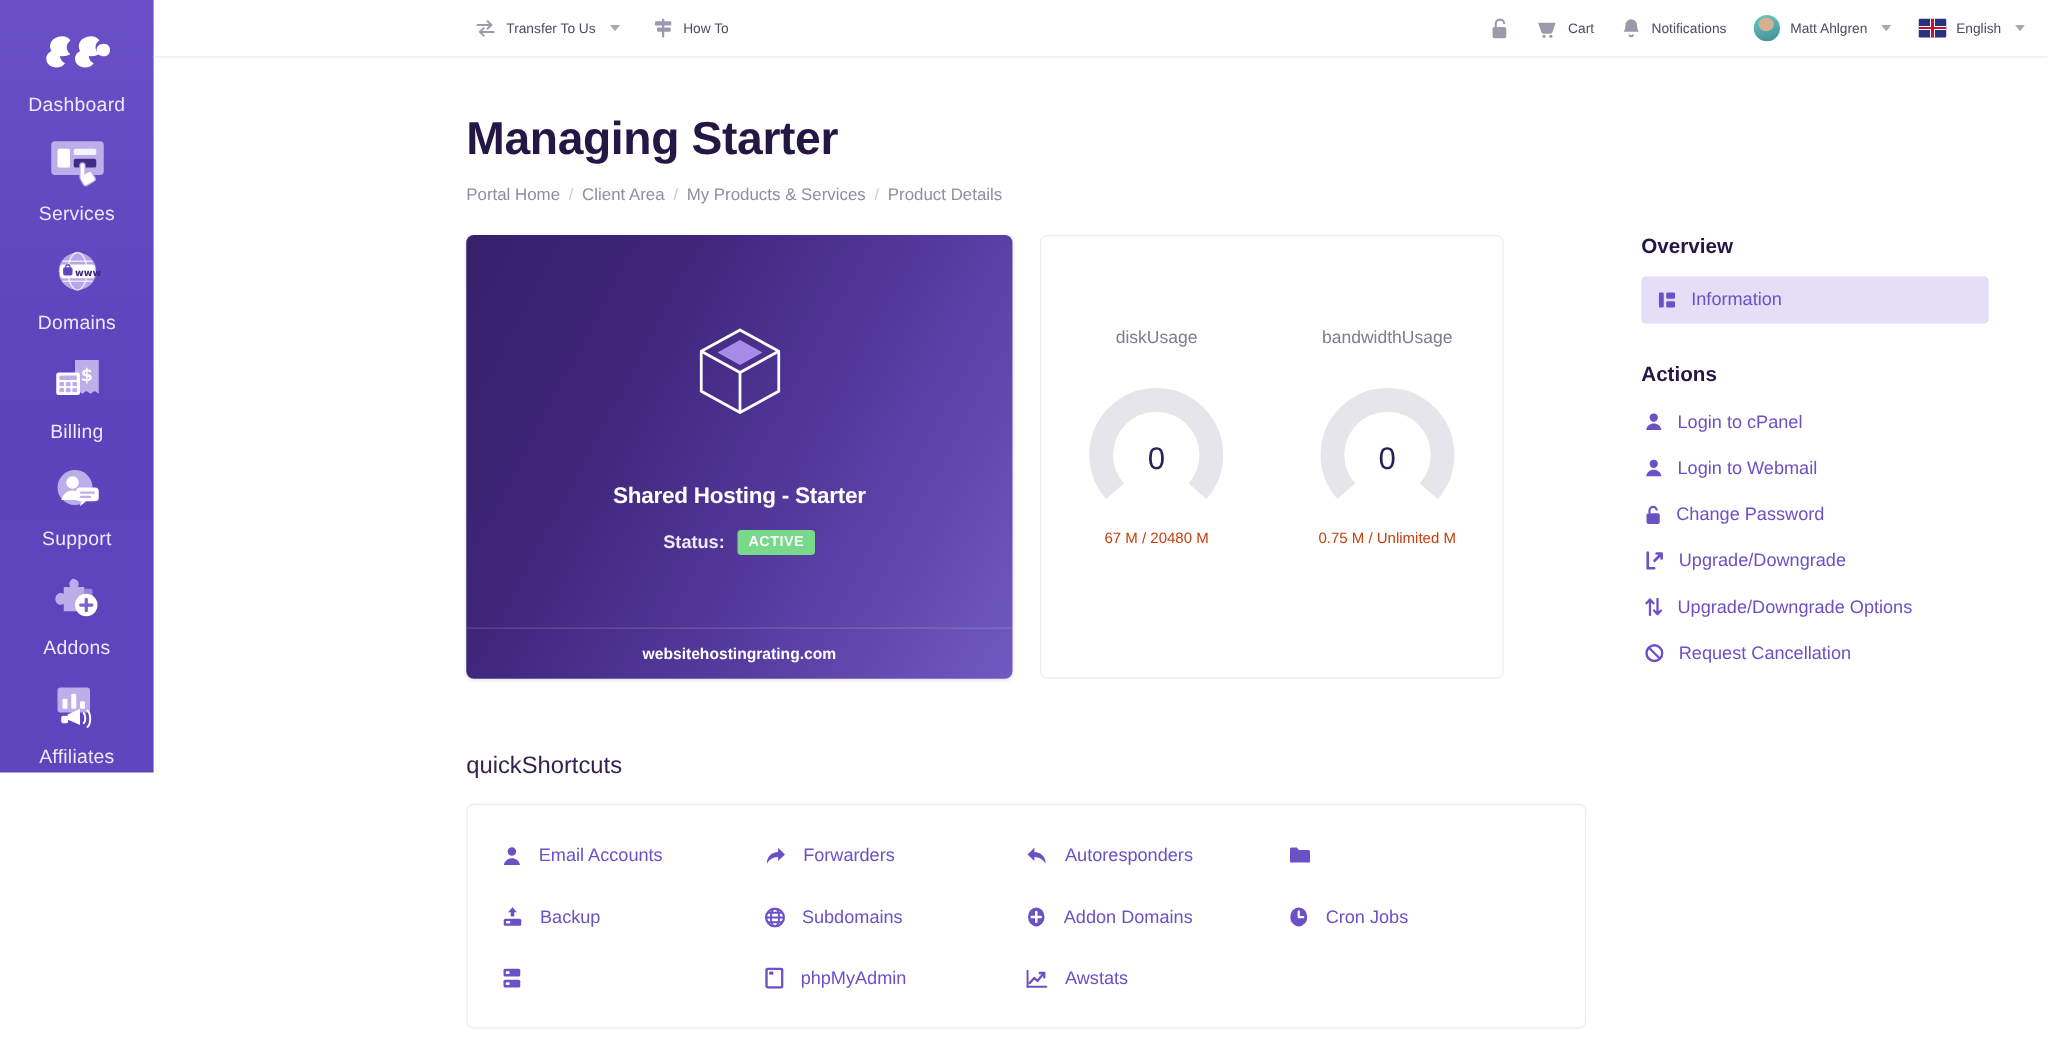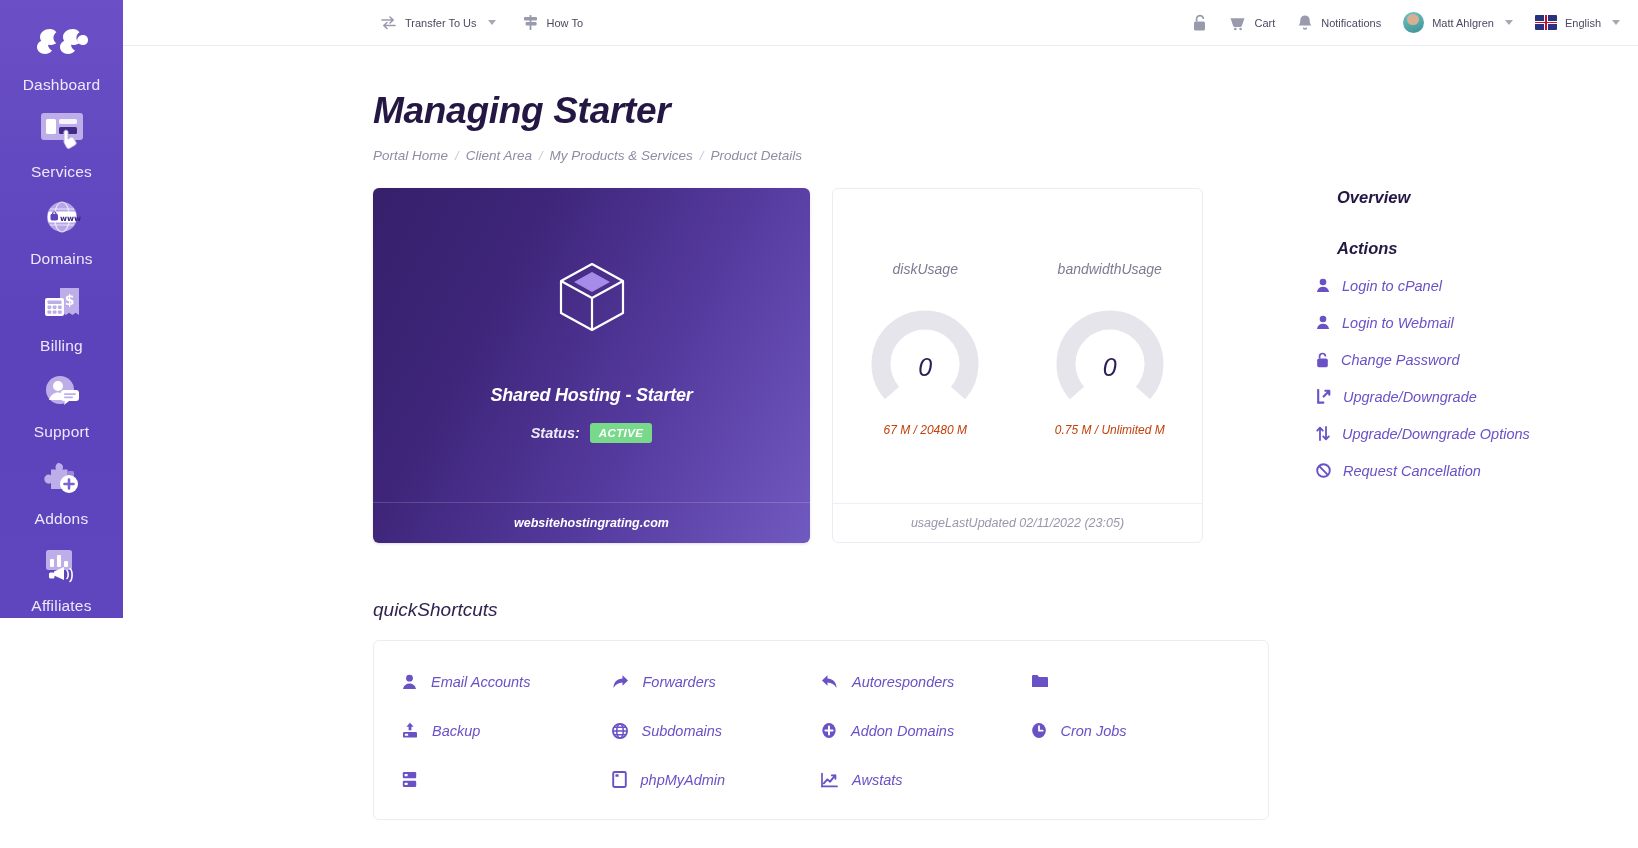--- a/index.html
+++ b/index.html
@@ -75,21 +75,21 @@
       linear-gradient(to right, transparent 40%, #fff 40%, #fff 60%, transparent 60%);
   }
   .flag::after{
     content:""; position:absolute; left:0; top:0; right:0; bottom:0;
     background:
       linear-gradient(to bottom, transparent 44%, #C8102E 44%, #C8102E 56%, transparent 56%),
       linear-gradient(to right, transparent 44%, #C8102E 44%, #C8102E 56%, transparent 56%);
   }
 
   
-  .content { flex: 1; overflow: hidden; padding: 0 0 0 0; position: relative; font-style: italic; }
+  .content { flex: 1; overflow: hidden; padding: 0 0 0 0; position: relative; }
 
   .page-head { padding: 45px 0 0 250px; }
   h1.page-title {
     font-size: 37px; font-weight: 700; color: #241744;
     letter-spacing: -.3px; line-height: 1.1;
   }
   .crumbs { margin-top: 16px; display: flex; align-items: center; gap: 7px; flex-wrap: wrap; }
   .crumbs a { color: #8D8DA4; font-size: 13.5px; text-decoration: none; cursor: pointer; }
   .crumbs .sep { color: #C9C9D6; font-size: 13px; }
 
@@ -139,21 +139,21 @@
     font-size: 25px; color: #2C1F54; font-weight: 400;
   }
   .gauge-sub { margin-top: 22px; color: #c2410c; font-size: 12px; }
   .usage-foot {
     height: 39px; border-top: 1px solid #EFEEF5;
     display: flex; align-items: center; justify-content: center;
     color: #9797AC; font-size: 12.5px;
   }
 
   
-  .rail-h { color: #241744; font-size: 16.5px; font-weight: 700; margin-bottom: 14px; margin-left: 24px; }
+  .rail-h { color: #241744; font-size: 16.5px; font-weight: 700; margin-bottom: 14px; }
   .rail-h.second { margin-top: 32px; }
   .rail-active {
     display: flex; align-items: center; gap: 12px;
     background: #E4DEF7; border-radius: 4px;
     padding: 11px 14px; cursor: pointer;
   }
   .rail-active span.t { color: #6A51C6; font-size: 14.5px; }
   .rail-link {
     display: flex; align-items: center; gap: 12px;
     padding: 6px 14px 6px 3px; margin-bottom: 9px;
@@ -420,27 +420,36 @@
                 <div class="gauge-title">bandwidthUsage</div>
                 <div class="gauge-holder">
                   <svg width="108" height="100" viewBox="0 0 108 100">
                     <path d="M21 92a44 44 0 1166 0" fill="none" stroke="#E6E5EC" stroke-width="19" stroke-linecap="butt"></path>
                   </svg>
                   <div class="gauge-val">0</div>
                 </div>
                 <div class="gauge-sub">0.75 M / Unlimited M</div>
               </div>
             </div>
-            <div class="usage-foot">usageLastUpdated 02/11/2022 (23:05)</div>
           </div>
         </div>
 
         <aside class="col-right">
           <div class="rail-h">Overview</div>
 
+          <div class="rail-active">
+            <span>
+              <svg class="ic-svg" width="14" height="14" viewBox="0 0 14 14">
+                <rect x="0" y="1" width="4" height="12" rx="1" fill="#6A51C6"></rect>
+                <rect x="6" y="1" width="7" height="5" rx="1" fill="#6A51C6"></rect>
+                <rect x="6" y="8" width="7" height="5" rx="1" fill="#6A51C6"></rect>
+              </svg>
+            </span>
+            <span class="t">Information</span>
+          </div>
 
           <div class="rail-h second">Actions</div>
 
           <a class="rail-link">
             <span>
               <svg class="ic-svg" width="14" height="15" viewBox="0 0 14 15">
                 <circle cx="7" cy="4" r="3.3" fill="#6A51C6"></circle>
                 <path d="M.9 14c.6-3.4 3.1-5.2 6.1-5.2s5.5 1.8 6.1 5.2z" fill="#6A51C6"></path>
               </svg>
             </span>

